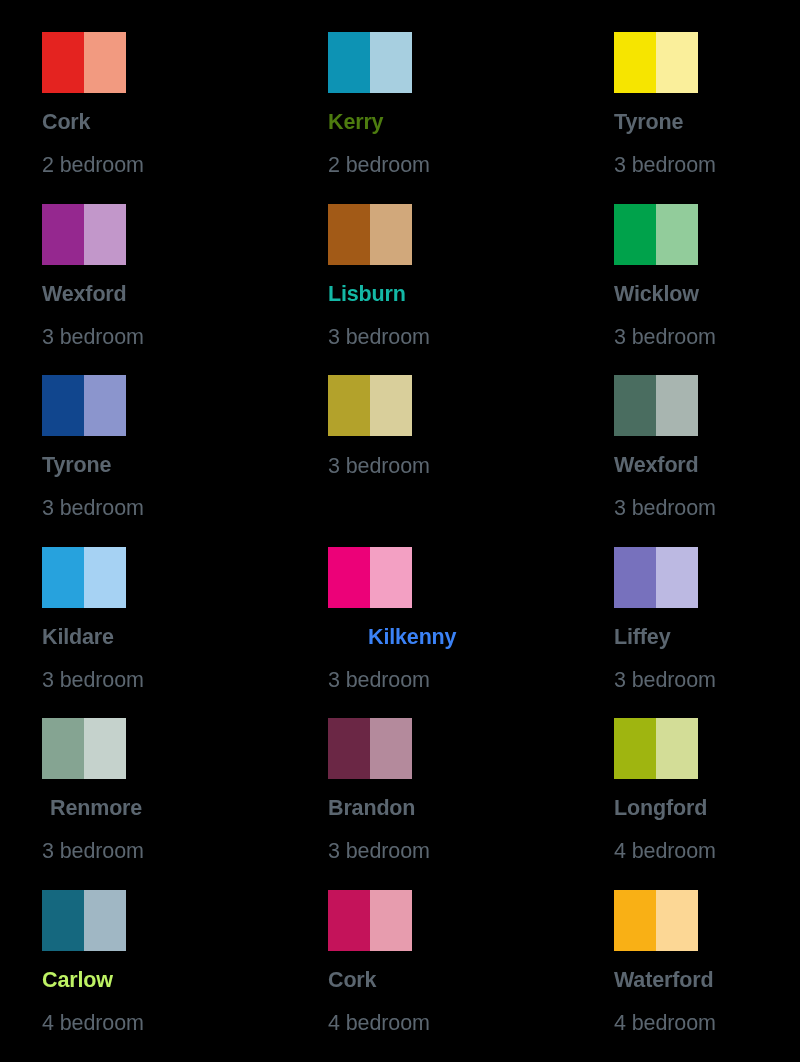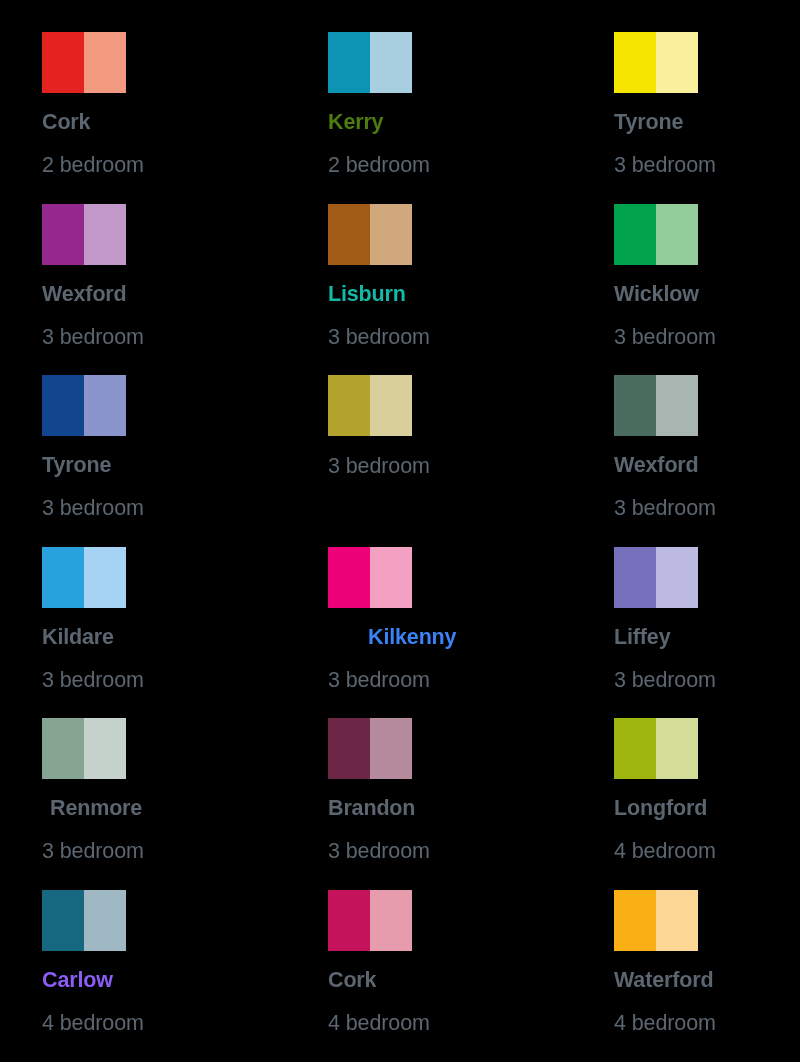--- a/index.html
+++ b/index.html
@@ -185,21 +185,21 @@
         <span class="swatch-half" style="background-color: rgb(211, 221, 151);"></span>
       </div>
       <div class="card-name" style="color: rgb(91, 102, 112);">Longford</div>
       <div class="card-sub" style="color: rgb(91, 102, 112);">4 bedroom</div>
     </div>
     <div class="swatch-card">
       <div class="swatch-pair">
         <span class="swatch-half" style="background-color: rgb(21, 104, 127);"></span>
         <span class="swatch-half" style="background-color: rgb(160, 183, 196);"></span>
       </div>
-      <div class="card-name" style="color: #8b5cf6;">Carlow</div>
+      <div class="card-name" style="color: #bef264;">Carlow</div>
       <div class="card-sub" style="color: rgb(91, 102, 112);">4 bedroom</div>
     </div>
     <div class="swatch-card">
       <div class="swatch-pair">
         <span class="swatch-half" style="background-color: rgb(196, 19, 90);"></span>
         <span class="swatch-half" style="background-color: rgb(231, 156, 174);"></span>
       </div>
       <div class="card-name" style="color: rgb(91, 102, 112);">Cork</div>
       <div class="card-sub" style="color: rgb(91, 102, 112);">4 bedroom</div>
     </div>

